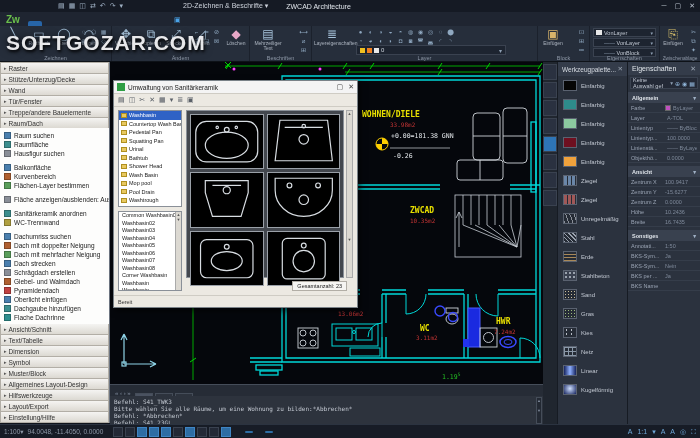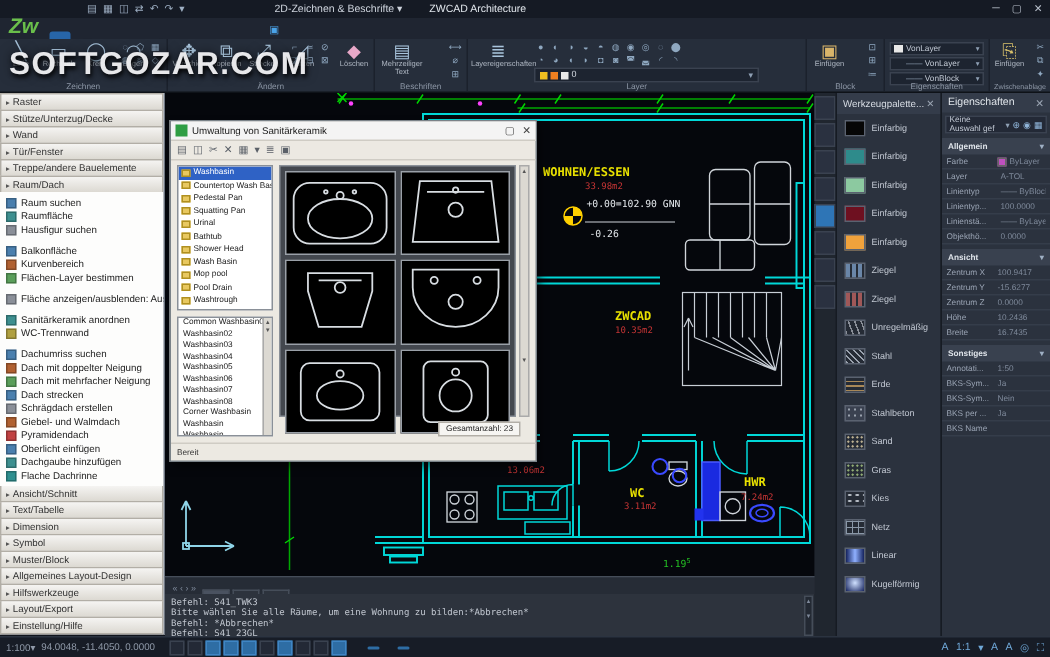--- a/index.html
+++ b/index.html
@@ -8,21 +8,21 @@
 .abs{position:absolute}
 
 #titlebar{left:0;top:0;width:700px;height:12px;background:#151a24;display:flex;align-items:center;font-size:7px;color:#aeb6c2}
 #qat{display:flex;gap:4px;margin-left:58px}
 #qat span{font-size:7px;color:#9fb0c4;cursor:default}
 #doc-switcher{margin-left:60px;color:#cdd3dc}
 #app-title{margin-left:18px;color:#dfe4ea}
 #win-controls{margin-left:auto;display:flex;gap:8px;margin-right:5px;color:#b9c1cc}
 
 #tabbar{left:0;top:12px;width:700px;height:14px;background:#1f2531;display:flex;align-items:flex-end}
-#logo{color:#6abf4b;font-weight:bold;font-style:italic;font-size:14px;padding:0 8px 1px 6px}
+#logo{color:#6abf4b;font-weight:bold;font-size:10px;padding:0 8px 1px 6px}
 .rtab{font-size:7px;color:#c2c9d4;padding:2px 7px 3px 7px}
 .rtab.active{background:#2765a8;color:#fff;border-radius:2px 2px 0 0}
 #tab-extra{color:#4aa3e8;font-size:7px;padding:2px 6px}
 
 #ribbon{left:0;top:26px;width:700px;height:36px;background:#262e3b;border-bottom:1px solid #0e1218}
 .rgroup{position:absolute;top:0;height:35px;border-right:1px solid #1b212c}
 .rgroup .glabel{position:absolute;bottom:0;left:0;right:0;text-align:center;font-size:5.5px;color:#8d97a6}
 .bigbtns{display:flex;gap:3px;padding:1px 3px}
 .bigbtn{width:22px;text-align:center}
 .bigbtn .ic{display:block;font-size:12px;line-height:14px;color:#a8c4dc}
@@ -585,23 +585,23 @@
       <path d="M280,86 H340" stroke="#cfd4da" stroke-width="0.7"></path>
     </g>
 
     <g stroke="#8fd4e8" stroke-width="1.2" fill="none">
       <path d="M14,302 V272 M14,272 L11,278 M14,272 L17,278"></path>
       <path d="M14,302 H46 M46,302 L40,299 M46,302 L40,305"></path>
       <rect x="12" y="300" width="4" height="4"></rect>
     </g>
   </svg>
 
-  <div class="rl room-name" style="left:252px;top:48px">WOHNEN/ESSEN</div>
+  <div class="rl room-name" style="left:252px;top:48px">WOHNEN/DIELE</div>
   <div class="rl room-area" style="left:280px;top:59px">33.98m2</div>
-  <div class="rl lvl" style="left:281px;top:70px">+0.00=102.90 GNN</div>
+  <div class="rl lvl" style="left:281px;top:70px">+0.00=181.38 GNN</div>
   <div class="rl lvl" style="left:283px;top:90px">-0.26</div>
   <div class="rl room-name" style="left:300px;top:144px">ZWCAD</div>
   <div class="rl room-area" style="left:300px;top:155px">10.35m2</div>
   <div class="rl room-name" style="left:224px;top:237px">KÜCHE</div>
   <div class="rl room-area" style="left:228px;top:248px">13.06m2</div>
   <div class="rl room-name" style="left:310px;top:262px">WC</div>
   <div class="rl room-area" style="left:306px;top:272px">3.11m2</div>
   <div class="rl room-name" style="left:386px;top:255px">HWR</div>
   <div class="rl room-area" style="left:384px;top:266px">7.24m2</div>
   <div class="rl dimtxt" style="left:332px;top:310px"><span>1.19</span><sup>5</sup></div>

